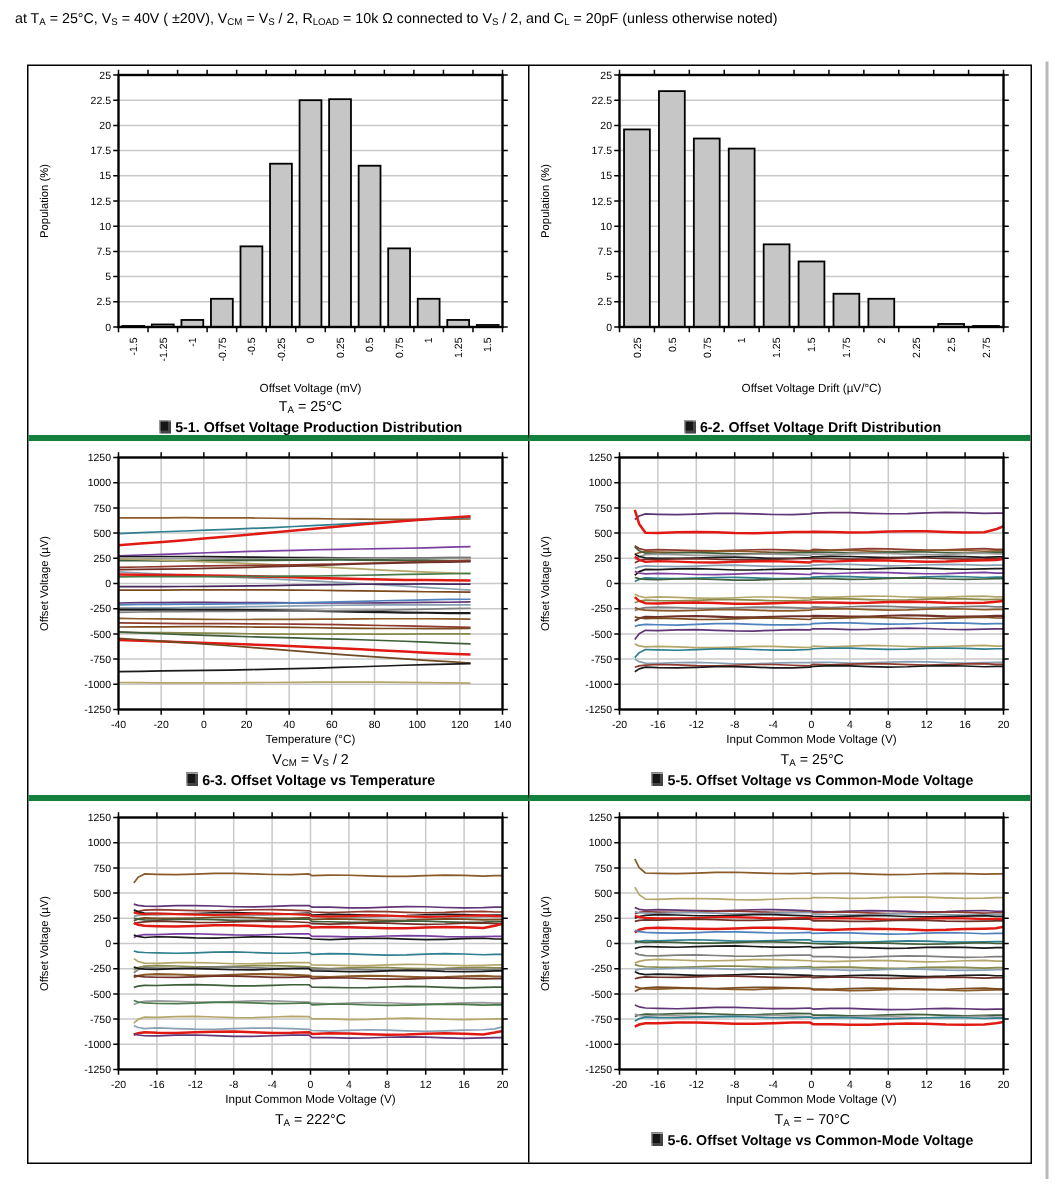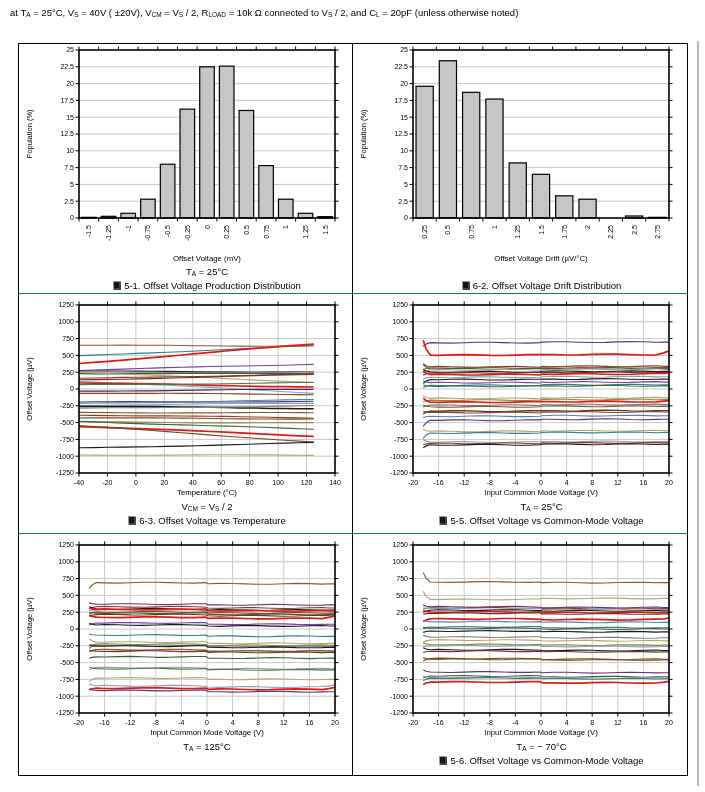--- a/index.html
+++ b/index.html
@@ -2,27 +2,27 @@
 <html><head>
 <meta charset="utf-8">
 <style>
   html,body{margin:0;padding:0;background:#fff;}
   body{width:705px;height:792px;position:relative;font-family:"Liberation Sans",sans-serif;color:#000;}
   .page{position:absolute;inset:0;background:#fff;}
   .header{position:absolute;left:10px;top:7px;font-size:9.5px;white-space:nowrap;}
   .header .sub, .cond .sub{font-size:0.68em;vertical-align:-0.22em;}
   .figure-grid{position:absolute;left:18px;top:43px;width:670px;height:733px;border:1px solid #000;
     display:grid;grid-template-columns:1fr 1fr;grid-template-rows:250px 240px 1fr;box-sizing:border-box;}
-  .cell{border-right:1px solid #000;border-bottom:1px solid #15803d;overflow:hidden;box-sizing:border-box;}
+  .cell{border-right:1px solid #000;border-bottom:4px solid #15803d;overflow:hidden;box-sizing:border-box;}
   .cell:nth-child(2n){border-right:none;}
   .cell:nth-last-child(-n+2){border-bottom:none;}
   .cell.linerow{padding-top:5px;}
   svg.chart{display:block;}
   .cond{height:13px;line-height:12px;font-size:9.5px;text-align:center;padding-left:43px;box-sizing:border-box;}
-  .caption{height:14px;line-height:13px;font-size:9.5px;font-weight:normal;text-align:center;padding-left:43px;box-sizing:border-box;white-space:nowrap;}
+  .caption{height:14px;line-height:13px;font-size:9.5px;font-weight:bold;text-align:center;padding-left:43px;box-sizing:border-box;white-space:nowrap;}
   .fig-glyph{display:inline-block;width:8px;height:9px;background:#161616;color:transparent;overflow:hidden;vertical-align:-1px;margin-right:3px;
     box-shadow:inset 1px 1px 0 rgba(255,255,255,.55), inset -2px -2px 0 rgba(255,255,255,.2);}
   .page-edge{position:absolute;left:697px;top:41px;width:2px;height:745px;background:#b9b9b9;}
   text{font-family:"Liberation Sans",sans-serif;fill:#000;}
 </style>
 </head>
 <body>
 
 <div class="page">
   <div class="header"><span>at T</span><span class="sub">A</span><span> = 25°C, V</span><span class="sub">S</span><span> = 40V ( ±20V), V</span><span class="sub">CM</span><span> = V</span><span class="sub">S</span><span> / 2, R</span><span class="sub">LOAD</span><span> = 10k Ω  connected to V</span><span class="sub">S</span><span> / 2, and C</span><span class="sub">L</span><span> = 20pF (unless otherwise noted)</span></div>
@@ -605,21 +605,21 @@
             <polyline points="70.2,128.0 73.1,129.0 77.3,129.6 85.6,130.0 98.4,130.1 111.2,129.7 124.0,129.3 136.8,129.2 149.6,129.6 162.4,130.1 175.2,130.0 187.0,129.6 189.0,130.9 200.8,130.4 213.6,130.5 226.4,131.0 239.2,131.3 252.0,131.1 264.8,130.7 277.6,130.4 290.4,130.6 303.2,131.1 310.9,130.9 316.0,130.9" fill="none" stroke="#4a7a4a" stroke-width="1.15" stroke-linejoin="round"></polyline>
             <polyline points="70.2,143.1 73.1,140.6 77.3,139.1 85.6,139.2 98.4,138.7 111.2,138.6 124.0,139.0 136.8,139.4 149.6,139.5 162.4,139.0 175.2,138.6 187.0,138.7 189.0,140.3 200.8,140.3 213.6,140.7 226.4,140.6 239.2,140.1 252.0,139.8 264.8,140.0 277.6,140.5 290.4,140.7 303.2,140.5 310.9,140.3 316.0,140.3" fill="none" stroke="#b4a76b" stroke-width="1.15" stroke-linejoin="round"></polyline>
             <polyline points="70.2,144.8 73.1,146.0 77.3,146.8 85.6,146.3 98.4,146.7 111.2,147.1 124.0,147.2 136.8,146.8 149.6,146.4 162.4,146.4 175.2,146.8 187.0,147.2 189.0,148.0 200.8,148.4 213.6,147.9 226.4,147.5 239.2,147.7 252.0,148.2 264.8,148.5 277.6,148.2 290.4,147.7 303.2,147.5 310.9,146.9 316.0,145.6" fill="none" stroke="#8aa0b4" stroke-width="1.15" stroke-linejoin="round"></polyline>
             <polyline points="70.2,150.8 73.1,149.8 77.3,149.1 85.6,149.5 98.4,149.6 111.2,149.2 124.0,148.8 136.8,148.7 149.6,149.1 162.4,149.6 175.2,149.5 187.0,149.1 189.0,150.3 200.8,149.9 213.6,150.0 226.4,150.5 239.2,150.8 252.0,150.6 264.8,150.1 277.6,149.9 290.4,150.1 303.2,150.6 310.9,149.4 316.0,148.3" fill="none" stroke="#e01a12" stroke-width="1.7" stroke-linejoin="round"></polyline>
             <polyline points="70.2,150.1 73.1,151.0 77.3,151.5 85.6,151.6 98.4,151.1 111.2,151.0 124.0,151.4 136.8,151.9 149.6,151.9 162.4,151.5 175.2,151.1 187.0,151.1 189.0,152.7 200.8,152.8 213.6,153.1 226.4,153.0 239.2,152.5 252.0,152.2 264.8,152.4 277.6,152.9 290.4,153.2 303.2,152.9 310.9,152.7 316.0,152.7" fill="none" stroke="#5f3577" stroke-width="1.15" stroke-linejoin="round"></polyline>
           </g>
           <text x="188" y="196" text-anchor="middle" font-size="7.8">Input Common Mode Voltage (V)</text>
           <rect x="60" y="6" width="256" height="168" fill="none" stroke="#000" stroke-width="1.6"></rect>
           <text x="13" y="90" text-anchor="middle" font-size="7.5" transform="rotate(-90 13 90)">Offset Voltage (µV)</text>
         </svg>
-      <div class="cond"><span>T</span><span class="sub">A</span><span> = 125°C</span></div>
+      <div class="cond"><span>T</span><span class="sub">A</span><span> = 222°C</span></div>
     </div>
 
     <div class="cell linerow">
       <svg class="chart" width="333" height="202" viewBox="0 0 333 202">
           <line x1="56.5" y1="174" x2="60" y2="174" stroke="#000" stroke-width="1"></line>
           <line x1="316" y1="174" x2="319.5" y2="174" stroke="#000" stroke-width="1"></line>
           <text x="55" y="176.4" text-anchor="end" font-size="7">-1250</text>
           <line x1="60" y1="157.2" x2="316" y2="157.2" stroke="#c9c9c9" stroke-width="1"></line>
           <line x1="56.5" y1="157.2" x2="60" y2="157.2" stroke="#000" stroke-width="1"></line>
           <line x1="316" y1="157.2" x2="319.5" y2="157.2" stroke="#000" stroke-width="1"></line>

